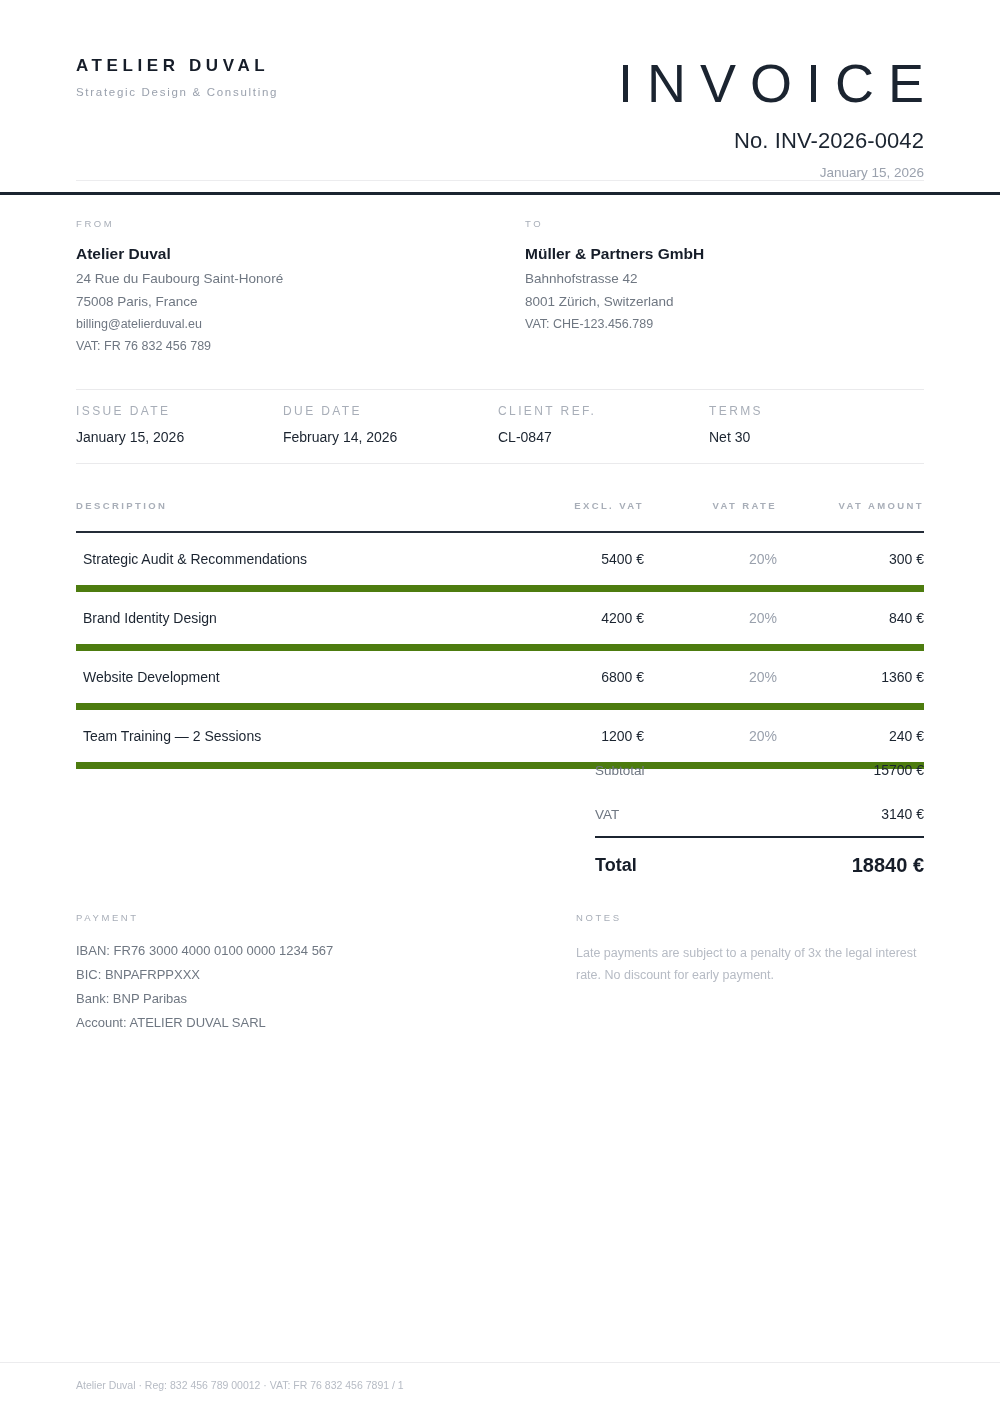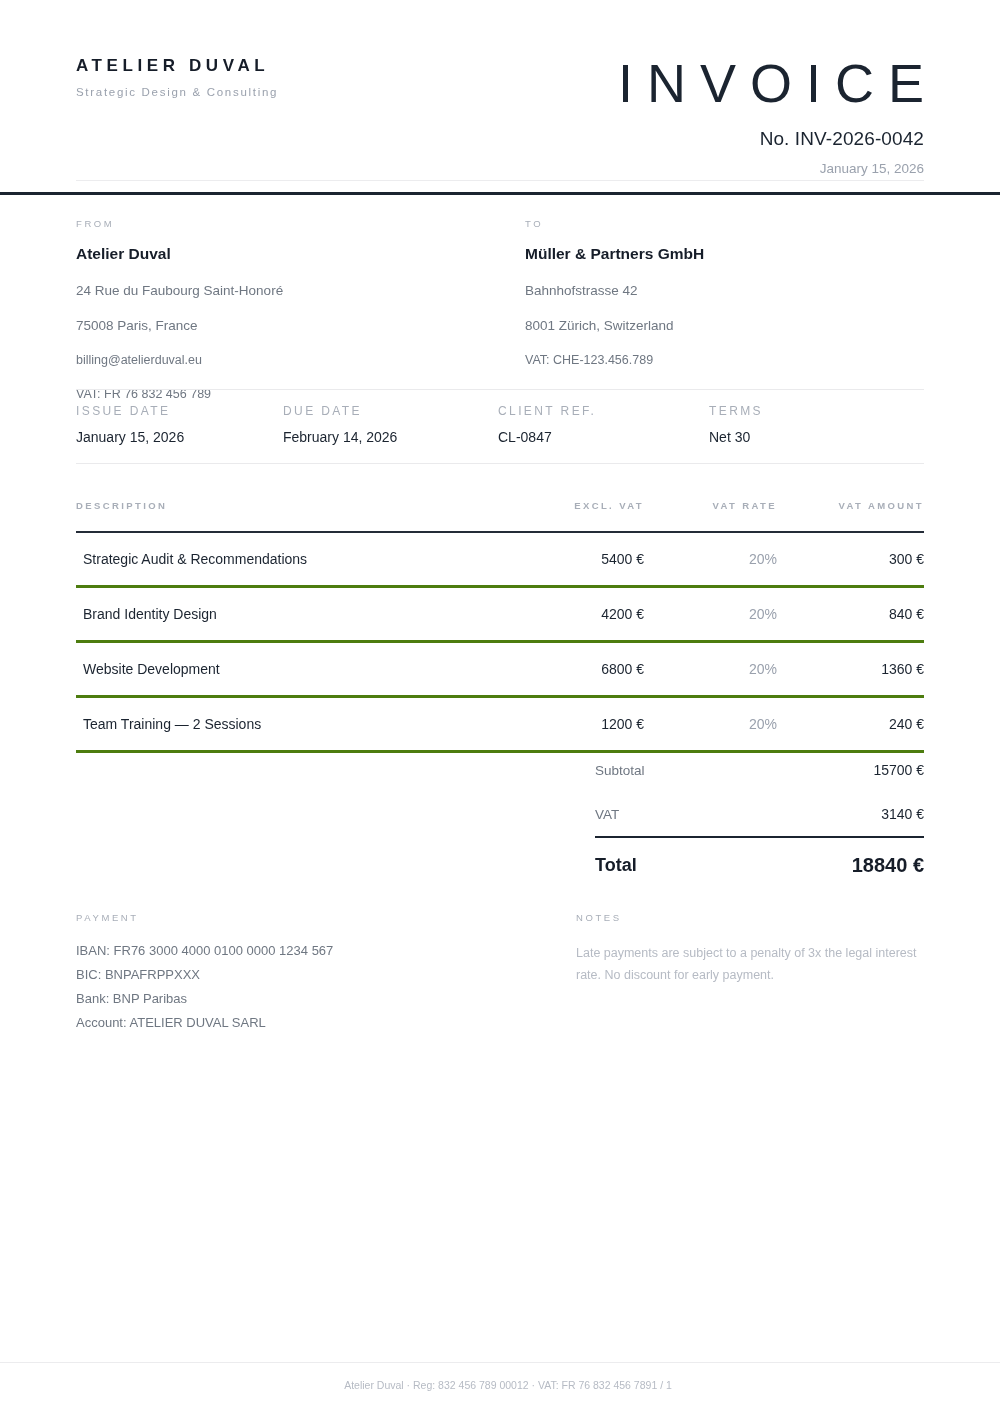--- a/index.html
+++ b/index.html
@@ -57,21 +57,21 @@
     font-size: 54px;
     font-weight: 300;
     letter-spacing: 14px;
     color: #1b2430;
     line-height: 1;
     margin-right: -14px;
     white-space: nowrap;
   }
   .invoice-no {
     margin-top: 18px;
-    font-size: 19px;
+    font-size: 22px;
     font-weight: 400;
     color: #1b2430;
     letter-spacing: 0.1px;
     white-space: nowrap;
   }
   .invoice-date {
     margin-top: 11px;
     font-size: 13.5px;
     color: #9aa1ad;
     white-space: nowrap;
@@ -117,21 +117,21 @@
     white-space: nowrap;
   }
   .party-name {
     margin-top: 16px;
     font-size: 15.5px;
     font-weight: 700;
     color: #161d29;
     white-space: nowrap;
   }
   .party-line {
-    margin-top: 20px;
+    margin-top: 8px;
     font-size: 13.5px;
     color: #6f7782;
     white-space: nowrap;
   }
   .party-line.small {
     font-size: 12.5px;
   }
 
   
   .rule-meta-top {
@@ -203,21 +203,21 @@
   .th.amount { right: 0; }
 
   .rule-head {
     height: 2px;
     background: #242c38;
   }
 
   .tr {
     position: relative;
     height: 52px;
-    border-bottom: 3px solid #4d7c0f;
+    border-bottom: 7px solid #4d7c0f;
   }
   .td {
     position: absolute;
     top: 50%;
     transform: translateY(-50%);
     font-size: 14px;
     color: #1b2430;
     white-space: nowrap;
   }
   .td.desc { left: 7px; }
@@ -320,21 +320,21 @@
     top: 1362px;
     height: 1px;
     background: #ececee;
   }
   .footer {
     position: absolute;
     left: 76px;
     right: 60px;
     top: 1379px;
     display: flex;
-    justify-content: center;
+    justify-content: flex-start;
     align-items: baseline;
   }
   .footer-text {
     font-size: 10.5px;
     color: #b6bbc4;
     white-space: nowrap;
   }
   .footer-page {
     font-size: 10.5px;
     color: #b6bbc4;

